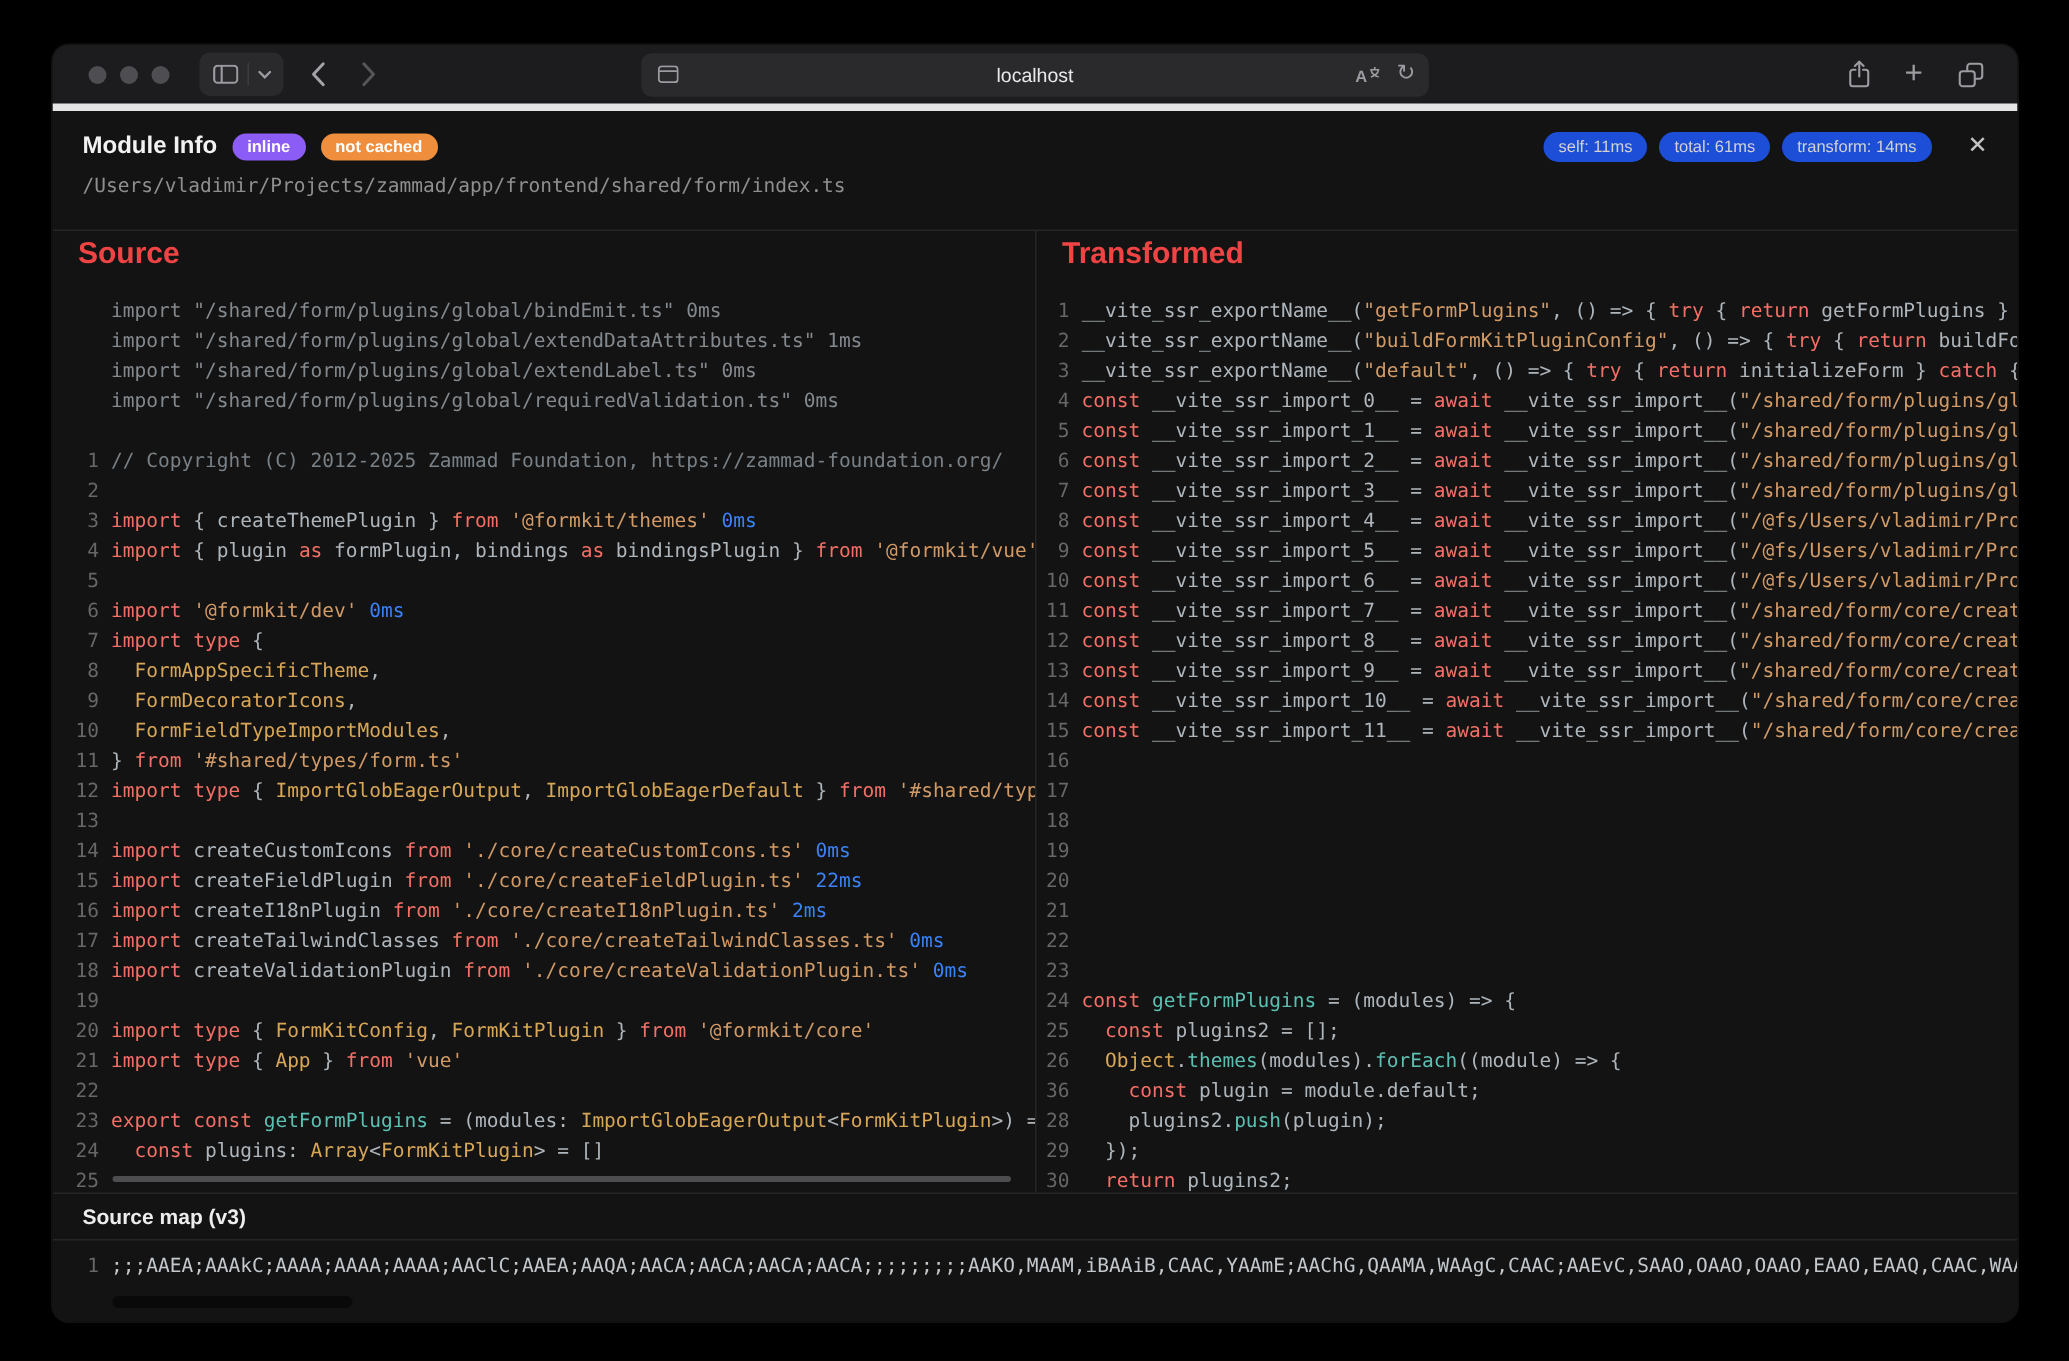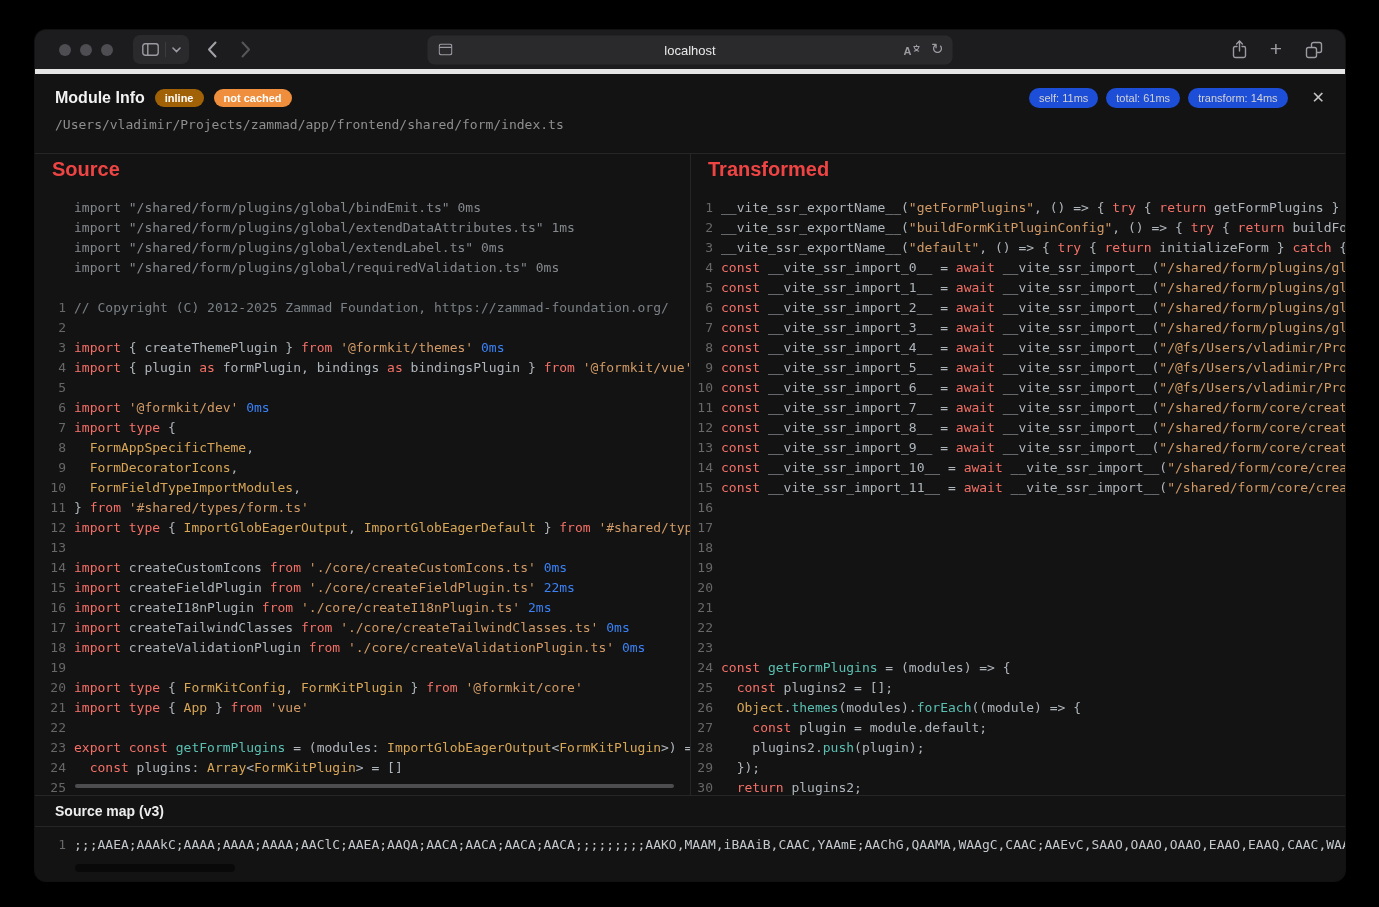--- a/index.html
+++ b/index.html
@@ -148,21 +148,21 @@
         </svg>
       </span>
     </div>
   </div>
 
   <div class="page">
 
     <div class="header">
       <div class="hrow">
         <span class="title">Module Info</span>
-        <span class="badge" style="background: #a16207;">inline</span>
+        <span class="badge" style="background: #8b5cf6;">inline</span>
         <span class="badge" style="background: rgb(239, 142, 60);">not cached</span>
         <span class="hright">
           <span class="timing">self: 11ms</span>
           <span class="timing">total: 61ms</span>
           <span class="timing">transform: 14ms</span>
           <span class="close">✕</span>
         </span>
       </div>
       <div class="filepath">/Users/vladimir/Projects/zammad/app/frontend/shared/form/index.ts</div>
     </div>
@@ -396,21 +396,21 @@
               </div>
               <div class="cl">
                 <span class="ln">25</span>
                 <span class="lc">  <span class="tok-k">const</span> plugins2 = [];</span>
               </div>
               <div class="cl">
                 <span class="ln">26</span>
                 <span class="lc">  <span class="tok-t">Object</span>.<span class="tok-f">themes</span>(modules).<span class="tok-f">forEach</span>((module) =&gt; {</span>
               </div>
               <div class="cl">
-                <span class="ln">27</span>
+                <span class="ln">36</span>
                 <span class="lc">    <span class="tok-k">const</span> plugin = module.default;</span>
               </div>
               <div class="cl">
                 <span class="ln">28</span>
                 <span class="lc">    plugins2.<span class="tok-f">push</span>(plugin);</span>
               </div>
               <div class="cl">
                 <span class="ln">29</span>
                 <span class="lc">  });</span>
               </div>

